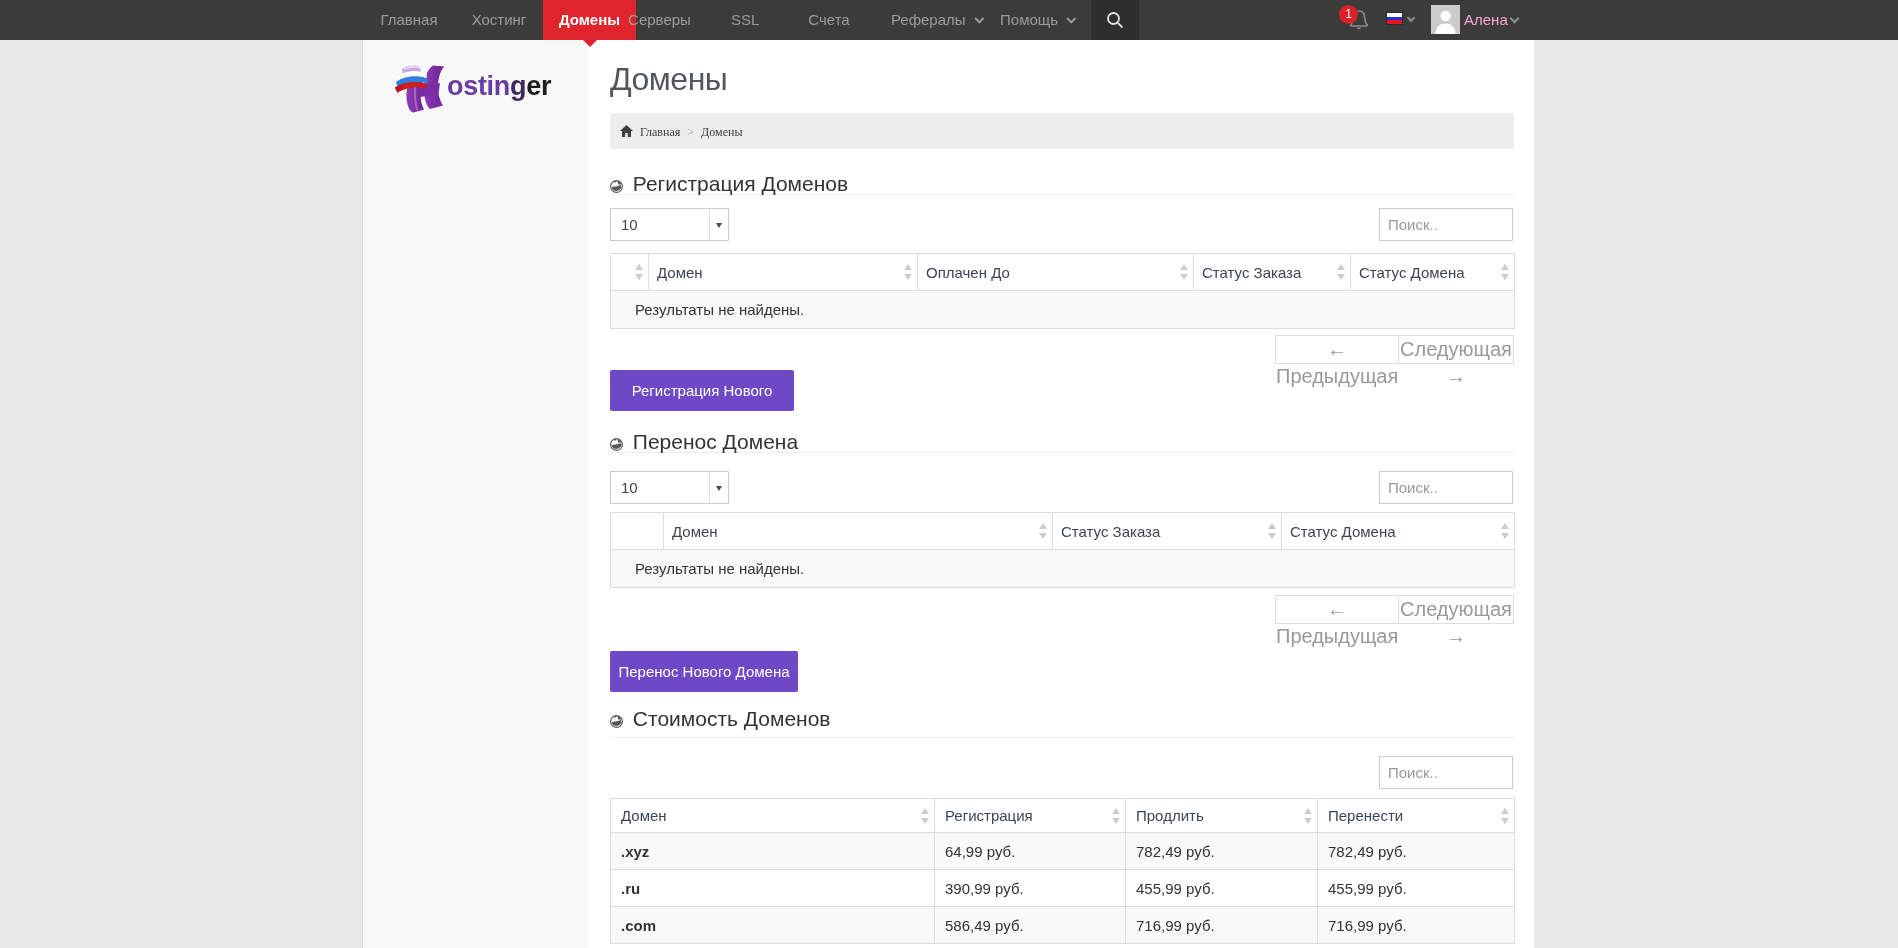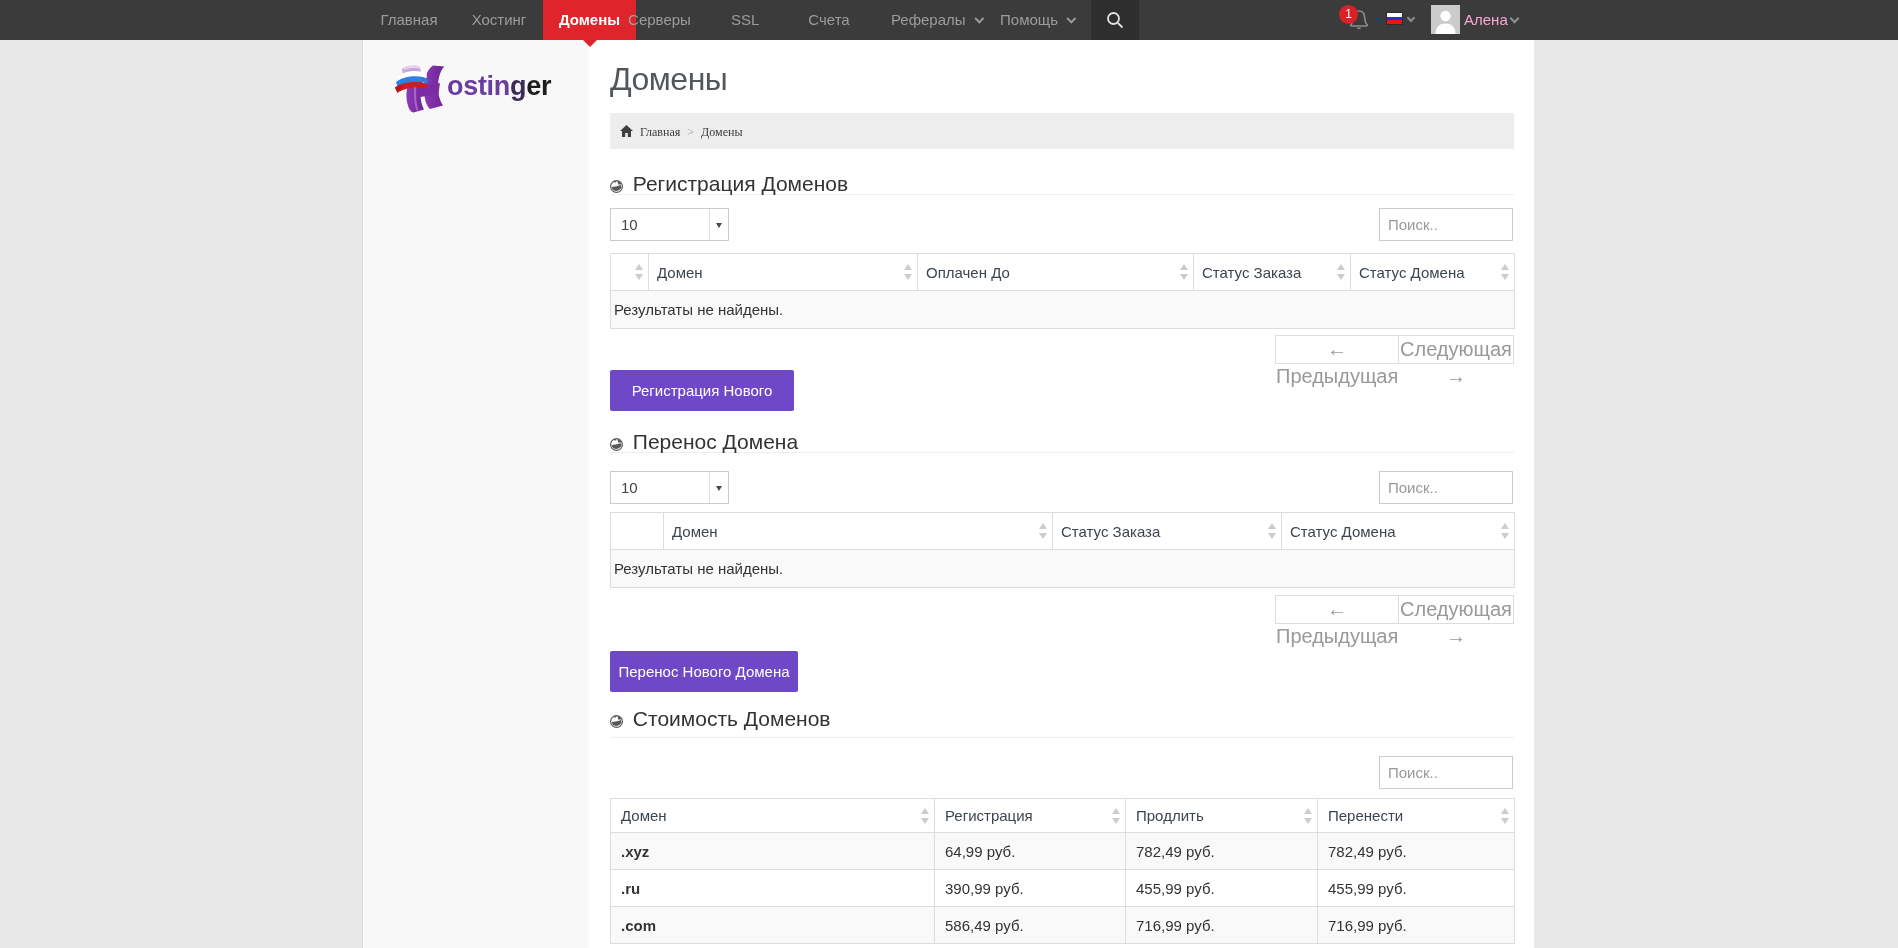--- a/index.html
+++ b/index.html
@@ -44,21 +44,21 @@
 .ctl { height:33px; position:relative; }
 .sel { position:absolute; left:0; top:0; width:119px; height:33px; border:1px solid #ccc; background:#fff; font-size:15px; color:#444; line-height:31px; padding-left:10px; }
 .sel .arr { position:absolute; right:0; top:0; width:19px; height:31px; border-left:1px solid #ddd; }
 .sel .arr:after { content:""; position:absolute; left:6px; top:14px; border-left:3.5px solid transparent; border-right:3.5px solid transparent; border-top:5px solid #4a4a4a; }
 .srch { position:absolute; right:1px; top:0; width:134px; height:33px; border:1px solid #ccc; background:#fff; font-size:15px; color:#999; line-height:31px; padding-left:8px; }
 
 
 table.dt { border-collapse:collapse; table-layout:fixed; width:904px; }
 table.dt th, table.dt td { border:1px solid #ddd; font-size:15px; text-align:left; font-weight:normal; }
 table.dt th { color:#3d454e; padding:8px 8px; position:relative; height:37px; }
-table.dt td { color:#333; padding:9px 3px; height:38px; }
+table.dt td { color:#333; padding:9px 24px; height:38px; }
 tr.odd td { background:#f9f9f9; }
 .sort { position:absolute; right:5px; top:50%; margin-top:-8px; width:8px; height:16px; }
 .sort:before { content:""; position:absolute; left:0; top:0; border-left:4px solid transparent; border-right:4px solid transparent; border-bottom:6px solid #ccc; }
 .sort:after { content:""; position:absolute; left:0; bottom:0; border-left:4px solid transparent; border-right:4px solid transparent; border-top:6px solid #ccc; }
 table.dt3 th { padding:7px 10px; height:34px; }
 table.dt3 td { padding:8px 10px; height:37px; }
 
 
 .pag { height:29px; position:relative; }
 .pag .pg { position:absolute; top:0; height:29px; line-height:27px; border:1px solid #ddd; color:#999; font-size:20px; text-align:center; background:#fff; }

